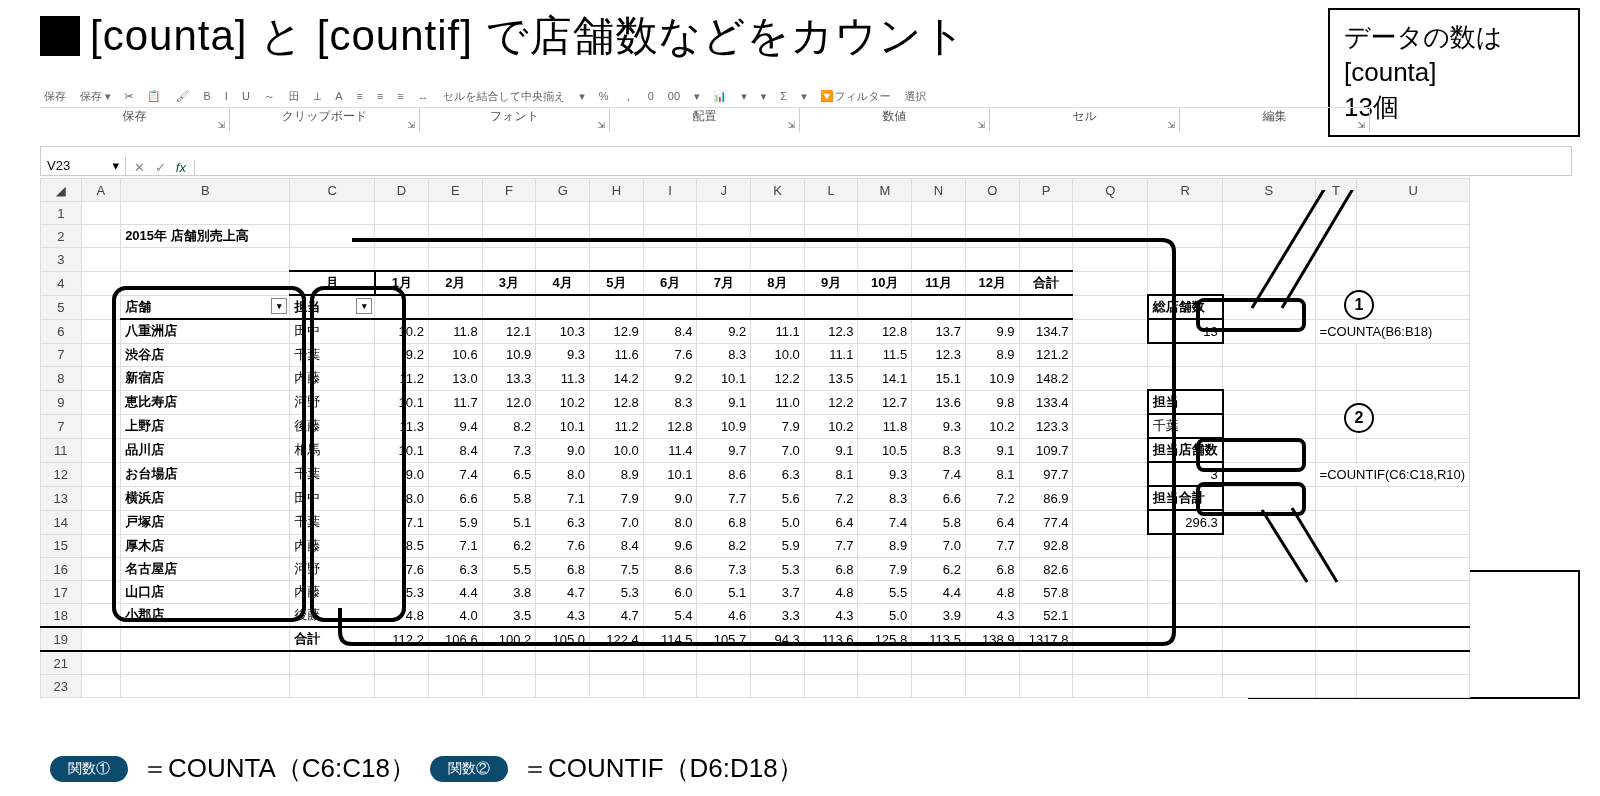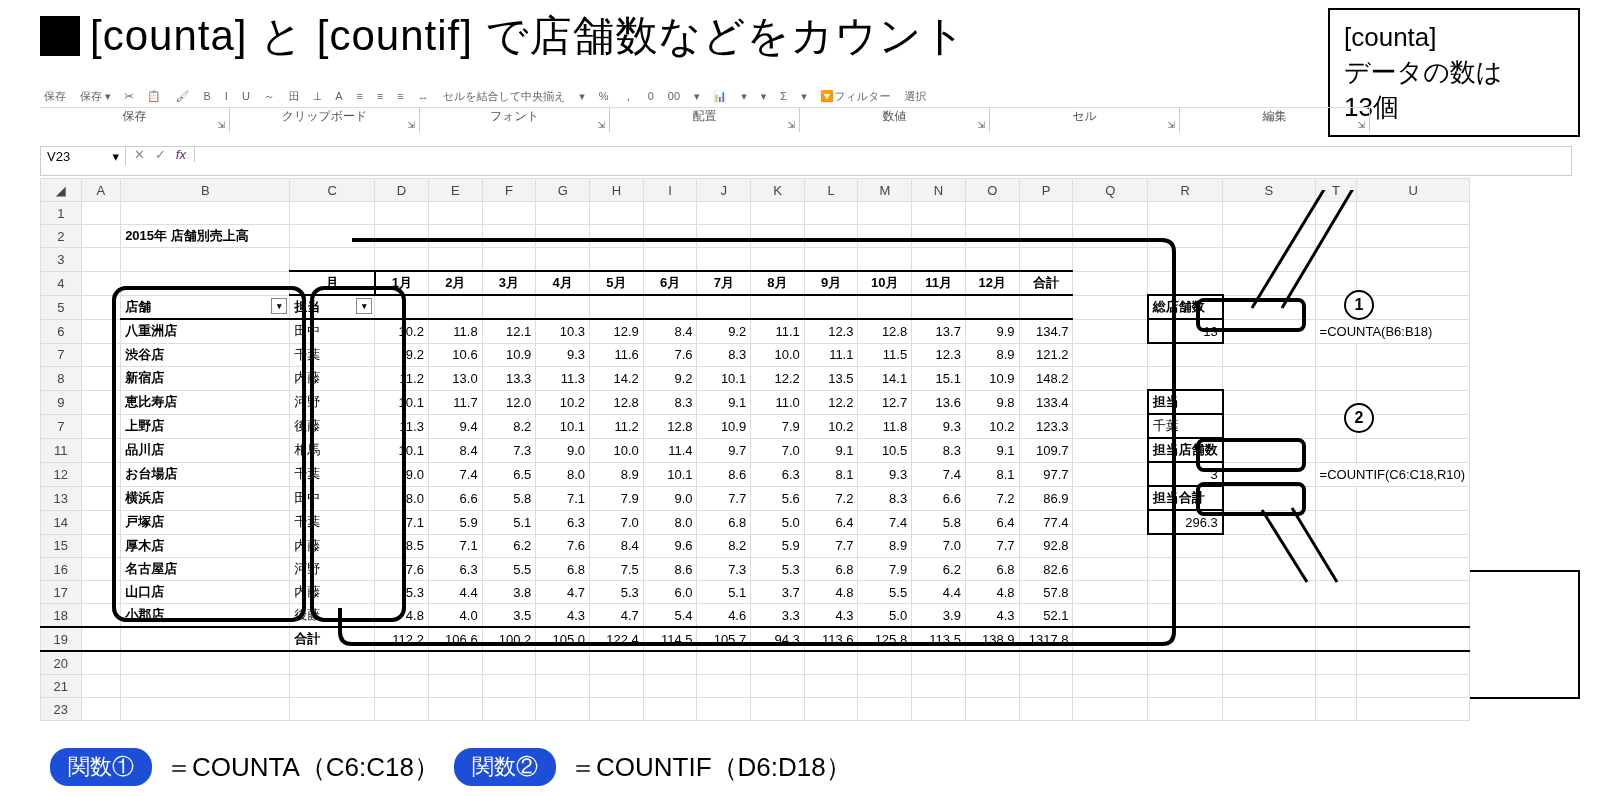--- a/index.html
+++ b/index.html
@@ -8,24 +8,24 @@
 .title .sq{width:40px;height:40px;background:#000;margin-right:10px}
 .callout{position:absolute;background:#fff;border:2px solid #000;padding:10px 14px;font-size:26px;line-height:1.35}
 .callout.c1{right:20px;top:8px;width:220px}
 .callout.c2{right:20px;top:570px;width:300px}
 .ribbon{position:absolute;left:40px;top:85px;width:1330px;height:56px;font-size:11px;color:#666}
 .rib-row{display:flex;align-items:center;gap:6px;height:22px;overflow:hidden;border-bottom:1px solid #ddd}
 .rib-btn{padding:0 4px;white-space:nowrap}
 .rib-groups{display:flex;height:24px;font-size:12px;color:#555}
 .rib-grp{flex:1;text-align:center;border-right:1px solid #ccc;position:relative}
 .rib-grp .dlg{position:absolute;right:4px;bottom:2px;font-size:9px}
-.fbar{position:absolute;left:40px;top:146px;width:1530px;height:28px;display:flex;align-items:flex-start;border:1px solid #ccc;font-size:13px}
+.fbar{position:absolute;left:40px;top:146px;width:1530px;height:28px;display:flex;align-items:flex-end;border:1px solid #ccc;font-size:13px}
 .namebox{width:72px;border-right:1px solid #ccc;padding:2px 6px;display:flex;align-items:center;justify-content:space-between}
 .fx-ctrl{display:flex;align-items:center;padding:0 8px;color:#888;gap:10px;border-right:1px solid #ccc}
-.fx-ctrl .fx{font-style:italic;color:#701a75}
+.fx-ctrl .fx{font-style:italic;color:#14532d}
 .fbar input{border:none;flex:1;font-size:13px;padding:2px 6px;outline:none}
 .grid{position:absolute;left:40px;top:178px;width:1536px}
 .grid table{border-collapse:collapse;font-size:13px;table-layout:fixed}
 .grid th,.grid td{border:1px solid #ddd;height:22px;padding:0 4px;white-space:nowrap;overflow:hidden;text-align:right;background:#fff}
 .grid th{background:#f3f3f3;font-weight:400;text-align:center;color:#444}
 .grid .rh{background:#f3f3f3;text-align:center;color:#444;width:32px}
 .grid .tl{text-align:left}
 .grid .tc{text-align:left}
 .grid .u{font-weight:700}
 .grid .b{font-weight:700}
@@ -33,34 +33,34 @@
 .grid .sumrow td{border-top:2px solid #000;border-bottom:2px solid #000}
 .grid .bt{border-top:2px solid #000}
 .grid .bb{border-bottom:2px solid #000}
 .grid .bl{border-left:2px solid #000}
 .grid .br{border-right:2px solid #000}
 .grid .filter{text-align:left;position:relative}
 .grid .filter .fa{position:absolute;right:2px;top:2px;width:14px;height:14px;border:1px solid #888;font-size:9px;line-height:14px;text-align:center}
 .circ{display:inline-flex;width:26px;height:26px;border:2px solid #000;border-radius:50%;align-items:center;justify-content:center;font-size:16px;font-weight:700;background:#fff}
 svg.anno{position:absolute;pointer-events:none}
 .bottom{position:absolute;left:50px;bottom:10px;display:flex;align-items:center;gap:14px;font-size:26px}
-.pill{background:#1d4ed8;color:#fff;border-radius:18px;padding:4px 18px;font-size:22px}
+.pill{background:#0c4a6e;color:#fff;border-radius:18px;padding:4px 18px;font-size:14px}
 </style>
 </head>
 <body>
 <div class="page">
 
 <div class="title">
   <span class="sq"></span>
   <span>[counta] と [countif] で店舗数などをカウント</span>
 </div>
 
 <div class="callout c1">
+  <div>データの数は</div>
   <div>[counta]</div>
-  <div>データの数は</div>
   <div>13個</div>
 </div>
 <div class="callout c2">
   <div>[countif]</div>
   <div>この範囲の中に、</div>
   <div>「千葉」は3つ</div>
 </div>
 
 <div class="ribbon">
   <div class="rib-row" id="rib-row">
@@ -620,44 +620,20 @@
             <td>113.5</td>
             <td>138.9</td>
             <td>1317.8</td>
             <td></td>
             <td></td>
             <td></td>
             <td></td>
             <td></td>
           </tr>
           <tr>
-            <td class="rh">20</td>
-            <td></td>
-            <td></td>
-            <td></td>
-            <td></td>
-            <td></td>
-            <td></td>
-            <td></td>
-            <td></td>
-            <td></td>
-            <td></td>
-            <td></td>
-            <td></td>
-            <td></td>
-            <td></td>
-            <td></td>
-            <td></td>
-            <td></td>
-            <td></td>
-            <td></td>
-            <td></td>
-            <td></td>
-          </tr>
-          <tr>
             <td class="rh">21</td>
             <td></td>
             <td></td>
             <td></td>
             <td></td>
             <td></td>
             <td></td>
             <td></td>
             <td></td>
             <td></td>

